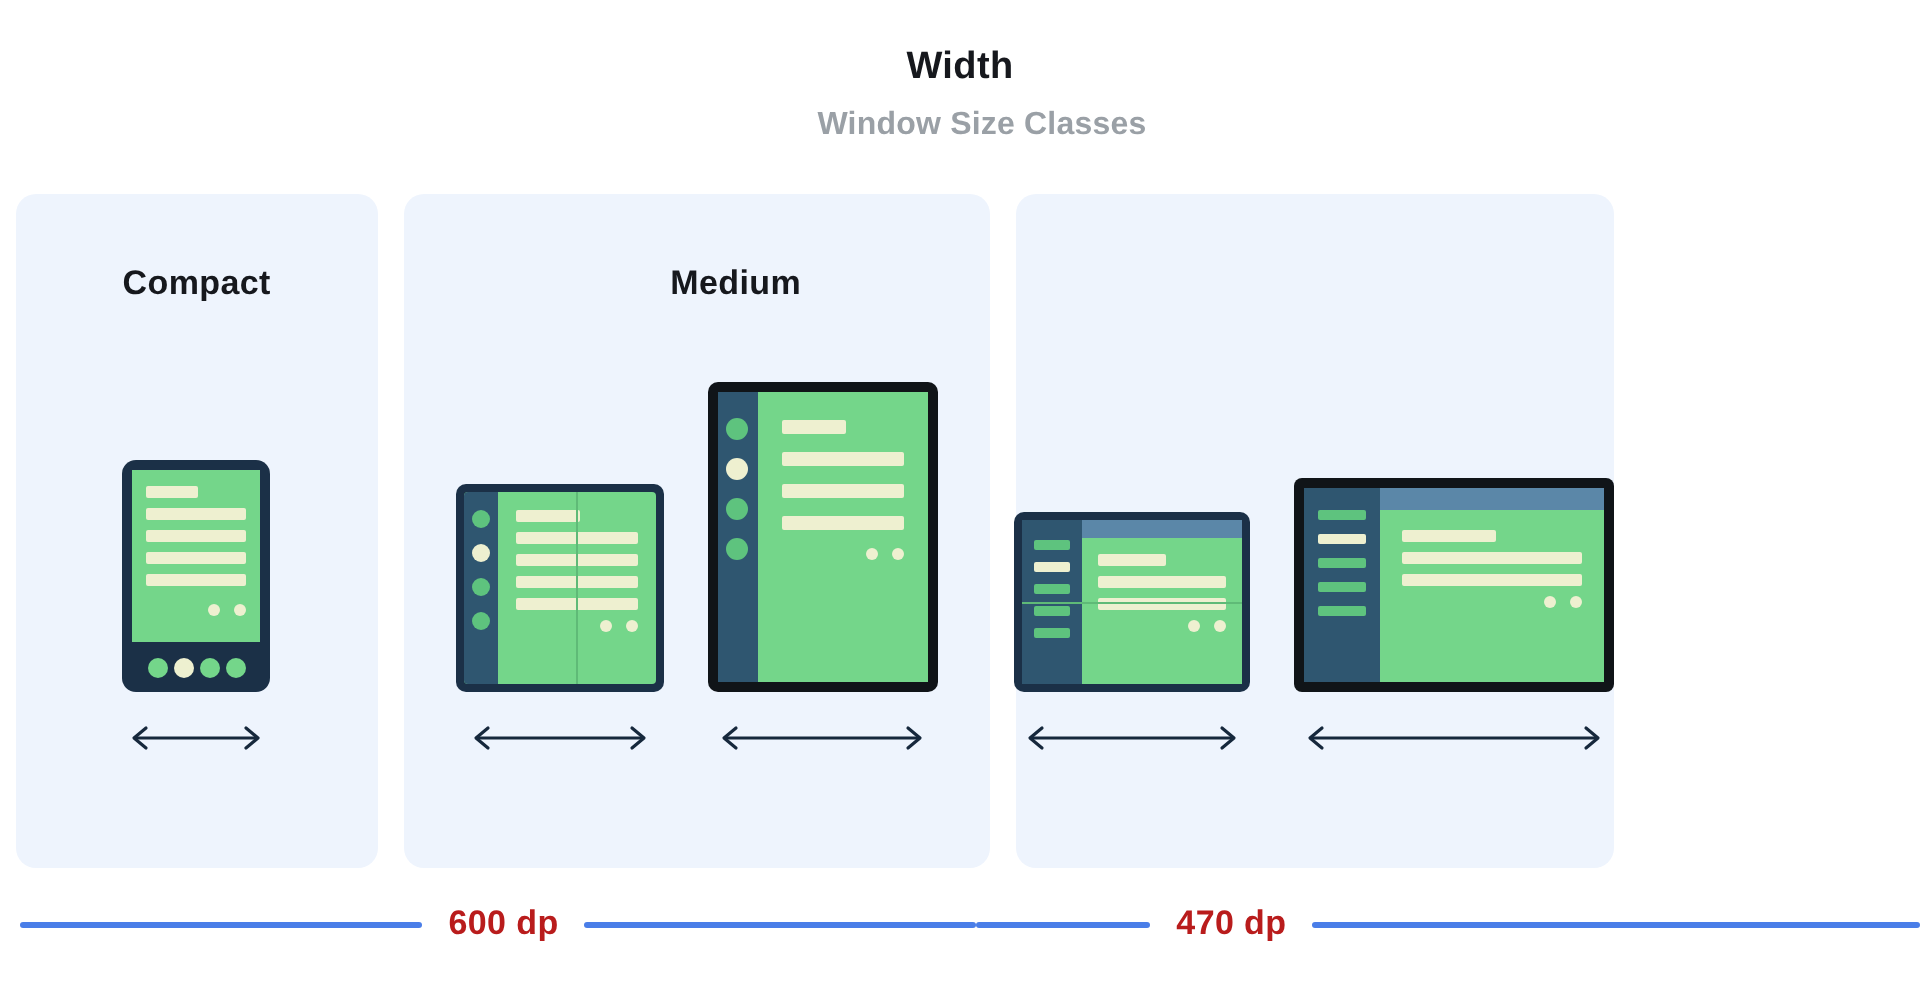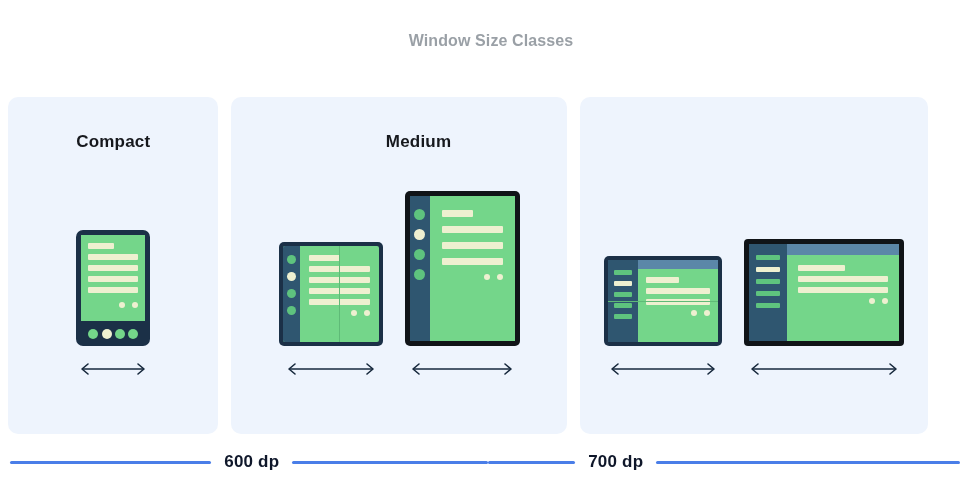--- a/index.html
+++ b/index.html
@@ -15,21 +15,21 @@
     font-size:19px; font-weight:bold; color:#16181d;
     letter-spacing:.2px; line-height:22px;
   }
   .subtitle{
     font-size:16px; font-weight:bold; color:#9aa0a6;
     letter-spacing:.1px; margin-top:8px; line-height:19px;padding-left:22px;
   }
 
   .panels{
     position:absolute; left:8px; top:97px;
-    width:920px; height:337px;
+    width:799px; height:337px;
     display:flex; gap:13px;border-radius:16px;
   }
   .panel{
     background:#eef4fd;
     border-radius:10px;
     position:relative;
   }
   .panel.compact{ width:226px; }
   .panel.medium{ width:318px;padding-left:39px; }
   .panel.expanded{ width:374px; }
@@ -149,28 +149,29 @@
   
   .arrow{ margin-top:16px; }
 
   
   .measure{
     position:absolute; left:0; top:452px; width:960px;
     display:flex; align-items:center;
   }
   .mline{ height:3px; background:#4a7ee8; border-radius:2px; }
   .mlabel{
-    font-size:17px; font-weight:bold; color:#0f172a;
+    font-size:17px; font-weight:bold; color:#b91c1c;
     white-space:nowrap; padding:0 13px; letter-spacing:.2px;
   }
 </style>
 </head>
 <body>
 
 <div class="header">
+  <div class="title">Width</div>
   <div class="subtitle">Window Size Classes</div>
 </div>
 
 <div class="panels">
 
   <div class="panel compact">
     <div class="panel-title">Compact</div>
     <div class="stage">
       <div class="dev-col">
         <div class="device phone">
@@ -335,15 +336,15 @@
     </div>
   </div>
 
 </div>
 
 <div class="measure">
   <div class="mline" style="width:212px;margin-left:10px;"></div>
   <div class="mlabel">600 dp</div>
   <div class="mline" style="width:206px;"></div>
   <div class="mline" style="width:92px;"></div>
-  <div class="mlabel">700 dp</div>
+  <div class="mlabel">470 dp</div>
   <div class="mline" style="width:320px;"></div>
 </div>
 
 </body></html>

